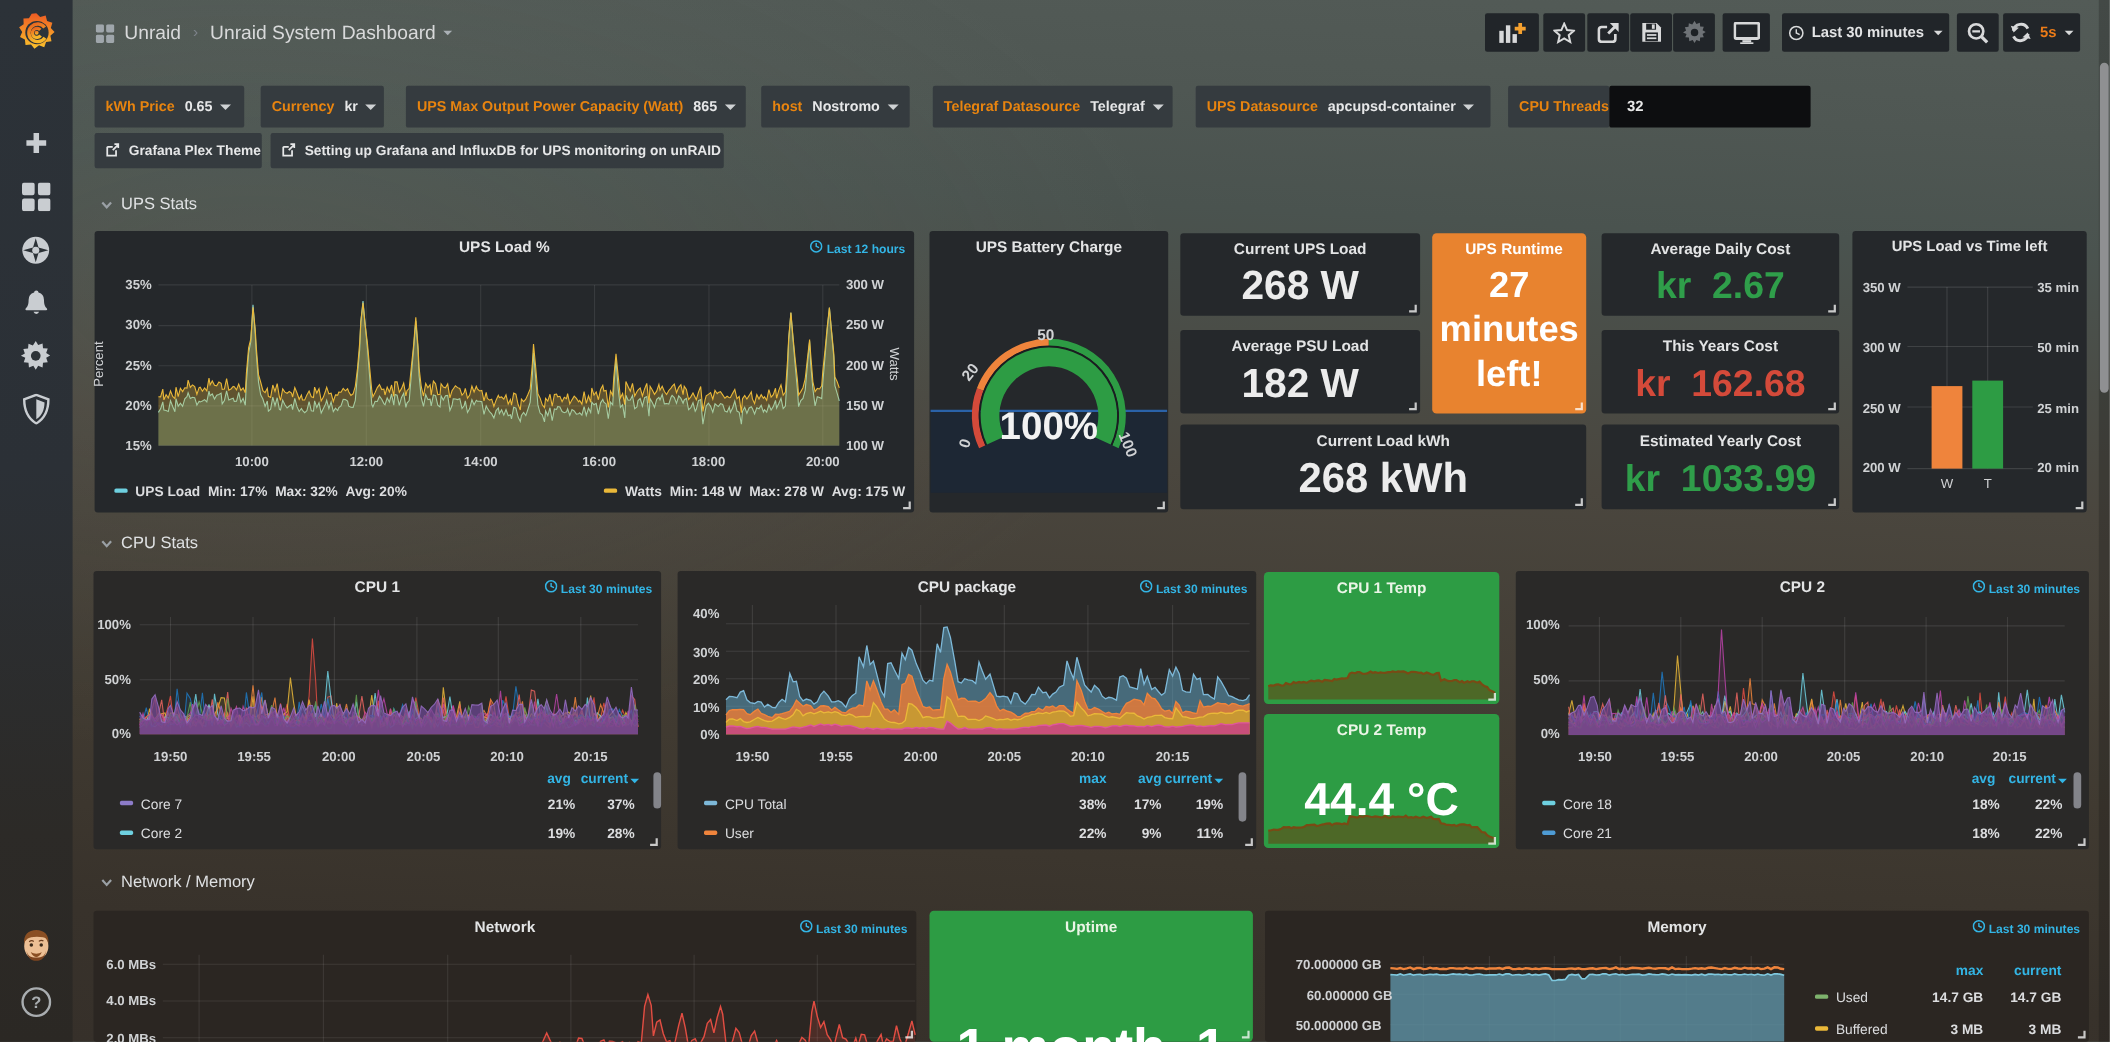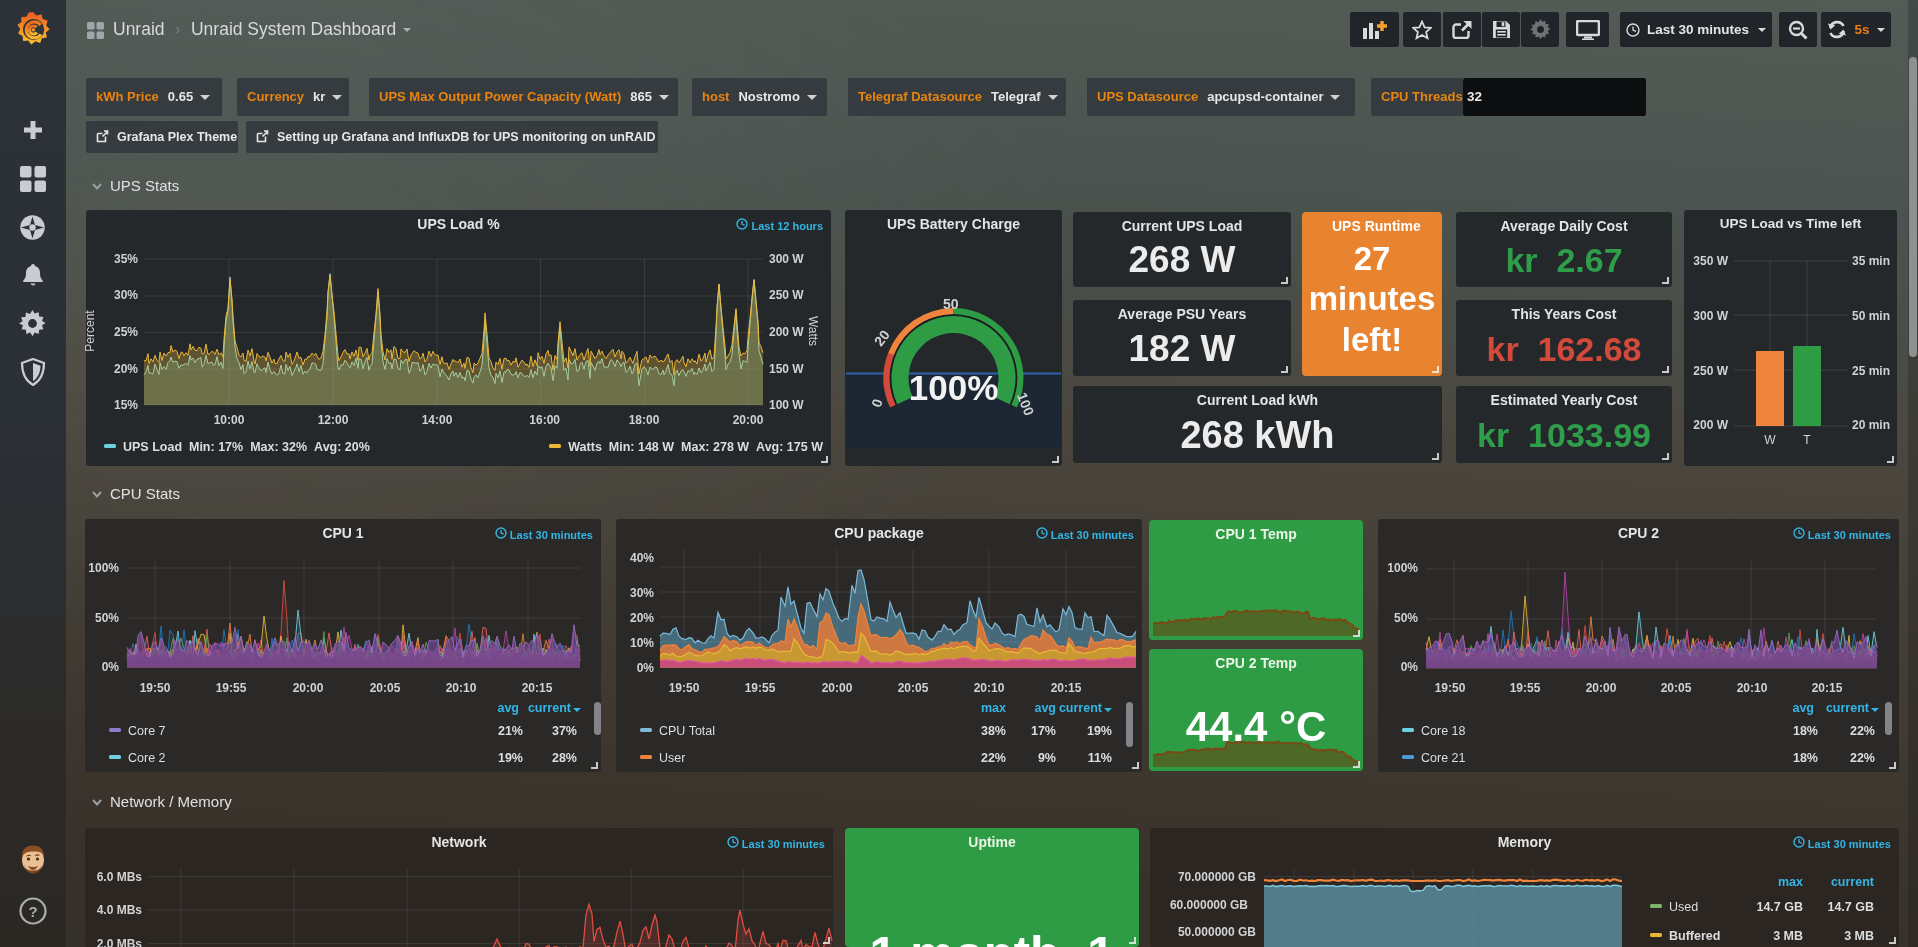--- a/index.html
+++ b/index.html
@@ -152,21 +152,21 @@
     <span style="color:#eb7b18;font-size:13.5px;font-weight:700;margin-left:7px">5s</span>
     <span style="display:inline-block;width:0;height:0;border-left:4px solid transparent;border-right:4px solid transparent;border-top:4px solid #d8d9da;vertical-align:middle;margin-left:7px"></span>
   </div>
 <div class="vbox" style="left:86px;width:136px"><span class="vlab">kWh Price</span><span>0.65</span><span style="display:inline-block;width:0;height:0;border-left:5px solid transparent;border-right:5px solid transparent;border-top:5px solid #cfd2d4;vertical-align:middle;margin-left:7px"></span></div>
 <div class="vbox" style="left:237px;width:112px"><span class="vlab">Currency</span><span>kr</span><span style="display:inline-block;width:0;height:0;border-left:5px solid transparent;border-right:5px solid transparent;border-top:5px solid #cfd2d4;vertical-align:middle;margin-left:7px"></span></div>
 <div class="vbox" style="left:369px;width:309px"><span class="vlab">UPS Max Output Power Capacity (Watt)</span><span>865</span><span style="display:inline-block;width:0;height:0;border-left:5px solid transparent;border-right:5px solid transparent;border-top:5px solid #cfd2d4;vertical-align:middle;margin-left:7px"></span></div>
 <div class="vbox" style="left:692px;width:135px"><span class="vlab">host</span><span>Nostromo</span><span style="display:inline-block;width:0;height:0;border-left:5px solid transparent;border-right:5px solid transparent;border-top:5px solid #cfd2d4;vertical-align:middle;margin-left:7px"></span></div>
 <div class="vbox" style="left:848px;width:218px"><span class="vlab">Telegraf Datasource</span><span>Telegraf</span><span style="display:inline-block;width:0;height:0;border-left:5px solid transparent;border-right:5px solid transparent;border-top:5px solid #cfd2d4;vertical-align:middle;margin-left:7px"></span></div>
 <div class="vbox" style="left:1087px;width:268px"><span class="vlab">UPS Datasource</span><span>apcupsd-container</span><span style="display:inline-block;width:0;height:0;border-left:5px solid transparent;border-right:5px solid transparent;border-top:5px solid #cfd2d4;vertical-align:middle;margin-left:7px"></span></div>
 <div class="vbox" style="left:1371px;width:92px"><span class="vlab">CPU Threads</span></div>
-<div class="abs" style="left:1463px;top:78px;width:183px;height:38px;background:#0d0e10;border-radius:2px;color:#e8e8e8;font-size:13.5px;font-weight:700;line-height:38px;padding-left:4px">32</div>
+<div class="abs" style="left:1463px;top:78px;width:183px;height:38px;background:#0d0e10;border-radius:2px;color:#e8e8e8;font-size:13.5px;font-weight:700;line-height:38px;padding-left:16px">32</div>
 <div class="vbox" style="left:86px;top:121px;height:32px;line-height:32px;width:152px;font-size:12.5px"><span style="padding:0 8px 0 10px;position:relative;top:2px"><svg width="13" height="13" viewBox="0 0 13 13" style="">
         <path d="M1.5,3.5 h5 M1.5,3.5 v8 h8 v-5" fill="none" stroke="#e6e7e8" stroke-width="1.6"></path>
         <path d="M6.5,6.5 L11.5,1.5 M8,1 h3.5 v3.5" fill="none" stroke="#e6e7e8" stroke-width="1.6"></path>
       </svg></span>Grafana Plex Theme</div>
 <div class="vbox" style="left:246px;top:121px;height:32px;line-height:32px;width:412px;font-size:12.5px"><span style="padding:0 8px 0 10px;position:relative;top:2px"><svg width="13" height="13" viewBox="0 0 13 13" style="">
         <path d="M1.5,3.5 h5 M1.5,3.5 v8 h8 v-5" fill="none" stroke="#e6e7e8" stroke-width="1.6"></path>
         <path d="M6.5,6.5 L11.5,1.5 M8,1 h3.5 v3.5" fill="none" stroke="#e6e7e8" stroke-width="1.6"></path>
       </svg></span>Setting up Grafana and InfluxDB for UPS monitoring on unRAID</div>
 <div class="abs" style="left:90px;top:179px"><svg width="14" height="14" viewBox="0 0 14 14" style="">
       <path d="M3 5 L7 9.5 L11 5" fill="none" stroke="#9aa0a5" stroke-width="2"></path>
@@ -242,21 +242,21 @@
     <div class="ax" style="left:28px;top:185px;font-size:14px;transform:rotate(-72deg)">0</div>
     <div class="ax" style="left:169px;top:186px;font-size:14px;transform:rotate(68deg)">100</div>
     <span style="position:absolute;right:3px;bottom:3px;width:7px;height:7px;border-right:2px solid rgba(255,255,255,0.75);border-bottom:2px solid rgba(255,255,255,0.75)"></span>
   </div>
 <div class="p" style="left:1073px;top:212px;width:218px;height:75px;background:#25282b;border-radius:3px">
     <div class="t" style="font-size:14px">Current UPS Load</div>
     <div class="bigv" style="top:27px;font-size:37px;color:#ececec">268 W</div>
     <span style="position:absolute;right:3px;bottom:3px;width:7px;height:7px;border-right:2px solid rgba(255,255,255,0.75);border-bottom:2px solid rgba(255,255,255,0.75)"></span>
   </div>
 <div class="p" style="left:1073px;top:300px;width:218px;height:76px;background:#25282b;border-radius:3px">
-    <div class="t" style="font-size:14px">Average PSU Years</div>
+    <div class="t" style="font-size:14px">Average PSU Load</div>
     <div class="bigv" style="top:28px;font-size:37px;color:#ececec">182 W</div>
     <span style="position:absolute;right:3px;bottom:3px;width:7px;height:7px;border-right:2px solid rgba(255,255,255,0.75);border-bottom:2px solid rgba(255,255,255,0.75)"></span>
   </div>
 <div class="p" style="left:1073px;top:386px;width:369px;height:77px;background:#25282b;border-radius:3px">
     <div class="t" style="font-size:14px">Current Load kWh</div>
     <div class="bigv" style="top:28px;font-size:38px;color:#ececec">268 kWh</div>
     <span style="position:absolute;right:3px;bottom:3px;width:7px;height:7px;border-right:2px solid rgba(255,255,255,0.75);border-bottom:2px solid rgba(255,255,255,0.75)"></span>
   </div>
 <div class="p" style="left:1302px;top:212px;width:140px;height:164px;background:#e8832f;border-radius:4px">
     <div class="t" style="color:#fff">UPS Runtime</div>
@@ -530,25 +530,25 @@
       <line x1="204" y1="41" x2="204" y2="119" stroke="rgba(255,255,255,0.09)" stroke-width="1"></line>
       <line x1="263" y1="41" x2="263" y2="119" stroke="rgba(255,255,255,0.09)" stroke-width="1"></line>
       <line x1="323" y1="41" x2="323" y2="119" stroke="rgba(255,255,255,0.09)" stroke-width="1"></line>
       <line x1="383" y1="41" x2="383" y2="119" stroke="rgba(255,255,255,0.09)" stroke-width="1"></line>
       <line x1="442" y1="41" x2="442" y2="119" stroke="rgba(255,255,255,0.09)" stroke-width="1"></line>
       <polygon points="114,58.0 117,58.1 120,58.4 123,57.4 126,58.6 129,57.9 132,57.4 135,58.5 138,57.9 141,57.8 144,58.6 147,58.1 150,57.7 153,58.0 156,57.6 159,58.4 162,58.3 165,58.5 168,57.9 171,57.4 174,57.8 177,57.6 180,58.1 183,57.6 186,58.5 189,58.2 192,57.7 195,57.6 198,58.1 201,58.5 204,58.3 207,58.3 210,58.3 213,57.5 216,58.4 219,57.4 222,57.4 225,58.6 228,58.1 231,58.0 234,58.6 237,58.1 240,57.4 243,58.5 246,57.8 249,58.5 252,57.8 255,57.4 258,58.4 261,63.3 264,63.4 267,62.6 270,62.8 273,62.4 276,58.5 279,57.8 282,58.4 285,57.8 288,61.8 291,61.8 295,57.9 298,57.8 301,58.4 304,58.3 307,57.3 310,57.3 313,58.5 316,57.7 319,57.3 322,58.3 325,57.8 328,58.6 331,58.1 334,57.7 337,57.8 340,57.6 343,58.5 346,58.2 349,57.4 352,57.8 355,58.0 358,58.1 361,57.3 364,57.8 367,58.6 370,57.5 373,58.2 376,58.0 379,58.3 382,58.0 385,58.2 388,58.5 391,57.8 394,58.5 397,57.6 400,58.6 403,57.6 406,57.5 409,58.0 412,57.7 415,58.3 418,57.6 421,58.1 424,58.3 427,57.3 430,58.1 433,58.1 436,57.5 439,58.1 442,57.7 445,58.4 448,57.5 451,58.3 454,58.6 457,57.3 460,58.4 463,57.3 466,57.3 469,57.8 472,58.6 472,119 114,119" fill="rgba(90,140,158,0.85)"></polygon>
       <polyline points="114,58.0 117,58.1 120,58.4 123,57.4 126,58.6 129,57.9 132,57.4 135,58.5 138,57.9 141,57.8 144,58.6 147,58.1 150,57.7 153,58.0 156,57.6 159,58.4 162,58.3 165,58.5 168,57.9 171,57.4 174,57.8 177,57.6 180,58.1 183,57.6 186,58.5 189,58.2 192,57.7 195,57.6 198,58.1 201,58.5 204,58.3 207,58.3 210,58.3 213,57.5 216,58.4 219,57.4 222,57.4 225,58.6 228,58.1 231,58.0 234,58.6 237,58.1 240,57.4 243,58.5 246,57.8 249,58.5 252,57.8 255,57.4 258,58.4 261,63.3 264,63.4 267,62.6 270,62.8 273,62.4 276,58.5 279,57.8 282,58.4 285,57.8 288,61.8 291,61.8 295,57.9 298,57.8 301,58.4 304,58.3 307,57.3 310,57.3 313,58.5 316,57.7 319,57.3 322,58.3 325,57.8 328,58.6 331,58.1 334,57.7 337,57.8 340,57.6 343,58.5 346,58.2 349,57.4 352,57.8 355,58.0 358,58.1 361,57.3 364,57.8 367,58.6 370,57.5 373,58.2 376,58.0 379,58.3 382,58.0 385,58.2 388,58.5 391,57.8 394,58.5 397,57.6 400,58.6 403,57.6 406,57.5 409,58.0 412,57.7 415,58.3 418,57.6 421,58.1 424,58.3 427,57.3 430,58.1 433,58.1 436,57.5 439,58.1 442,57.7 445,58.4 448,57.5 451,58.3 454,58.6 457,57.3 460,58.4 463,57.3 466,57.3 469,57.8 472,58.6" fill="none" stroke="#7fc8de" stroke-width="1.5"></polyline>
       <polyline points="114,52.1 117,52.3 120,52.8 123,52.1 126,53.0 129,52.3 132,51.5 135,53.0 138,52.0 141,51.9 144,53.0 147,52.8 150,51.7 153,52.5 156,52.3 159,53.0 162,52.7 165,53.0 168,52.1 171,52.1 174,52.6 177,52.5 180,52.6 183,51.7 186,52.5 189,52.8 192,51.9 195,52.3 198,52.1 201,53.0 204,52.5 207,52.4 210,52.4 213,52.0 216,52.9 219,51.8 222,51.6 225,53.0 228,53.0 231,52.5 234,53.0 237,52.1 240,52.4 243,53.0 246,52.4 249,53.0 252,52.4 255,52.3 258,52.4 261,53.0 264,53.0 267,53.0 270,53.0 273,53.0 276,52.6 279,52.5 282,52.9 285,52.3 288,53.0 291,53.0 295,52.5 298,52.2 301,53.0 304,52.5 307,52.1 310,52.0 313,53.0 316,52.5 319,51.4 322,52.9 325,52.4 328,53.0 331,52.5 334,51.8 337,52.0 340,52.2 343,52.7 346,52.2 349,51.8 352,52.3 355,52.6 358,52.1 361,52.1 364,52.2 367,53.0 370,51.5 373,53.0 376,52.6 379,53.0 382,53.0 385,53.0 388,52.6 391,52.1 394,52.7 397,52.3 400,52.8 403,51.8 406,51.6 409,52.1 412,52.6 415,53.0 418,52.0 421,52.8 424,52.8 427,51.8 430,52.5 433,52.8 436,51.7 439,52.4 442,52.2 445,52.6 448,51.9 451,53.0 454,52.6 457,51.4 460,53.0 463,51.4 466,51.5 469,52.7 472,53.0" fill="none" stroke="#EF843C" stroke-width="2.2"></polyline>
     </svg>
     <div class="ax axr" style="left:14px;top:42px;width:92px">70.000000 GB</div>
-    <div class="ax axr" style="left:6px;top:70px;width:92px">60.000000 GB</div>
+    <div class="ax axr" style="left:24px;top:70px;width:92px">60.000000 GB</div>
     <div class="ax axr" style="left:14px;top:97px;width:92px">50.000000 GB</div>
     <div class="lg lh axr" style="left:613px;top:47px;width:40px;text-align:right">max</div>
     <div class="lg lh axr" style="left:664px;top:47px;width:60px;text-align:right">current</div>
     <div class="lg" style="left:500px;top:72px;font-weight:400"><span class="sw" style="background:#7EB26D"></span>Used</div>
     <div class="lg axr" style="left:593px;top:72px;width:60px;text-align:right">14.7 GB</div>
     <div class="lg axr" style="left:664px;top:72px;width:60px;text-align:right">14.7 GB</div>
-    <div class="lg" style="left:500px;top:101px;font-weight:700"><span class="sw" style="background:#EAB839"></span>Buffered</div>
+    <div class="lg" style="left:500px;top:101px;font-weight:400"><span class="sw" style="background:#EAB839"></span>Buffered</div>
     <div class="lg axr" style="left:593px;top:101px;width:60px;text-align:right">3 MB</div>
     <div class="lg axr" style="left:664px;top:101px;width:60px;text-align:right">3 MB</div>
     <span style="position:absolute;right:3px;bottom:3px;width:7px;height:7px;border-right:2px solid rgba(255,255,255,0.75);border-bottom:2px solid rgba(255,255,255,0.75)"></span>
   </div>
 <div class="abs" style="left:1908px;top:0;width:10px;height:947px;background:rgba(20,20,20,0.25)"></div>
 <div class="abs" style="left:1909px;top:57px;width:8px;height:300px;background:#8f9092;border-radius:4px"></div>
 </body></html>

